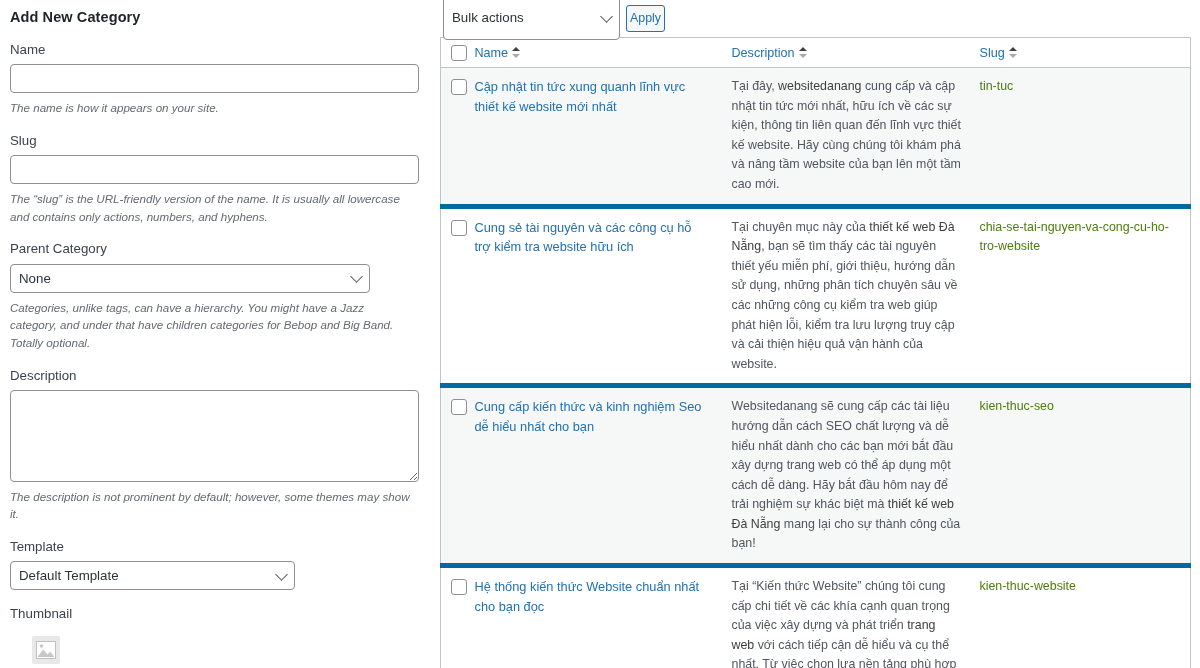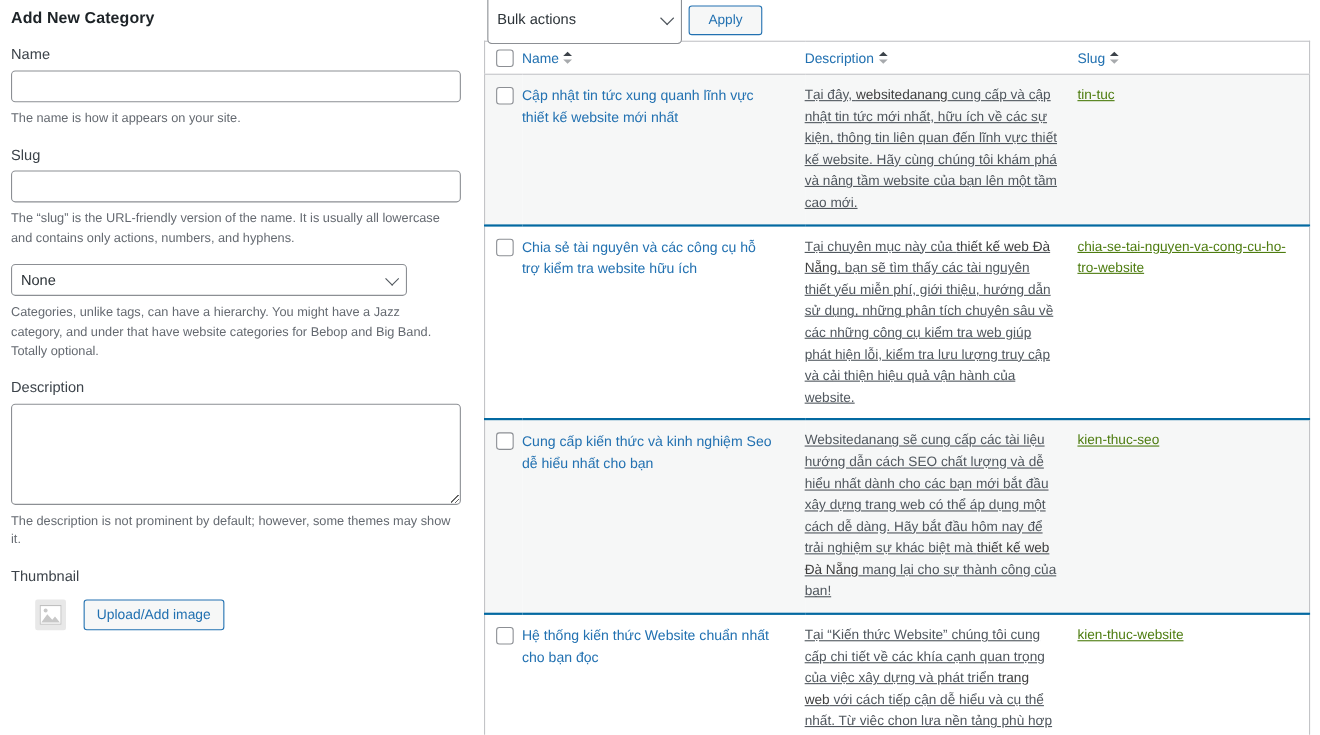--- a/index.html
+++ b/index.html
@@ -54,20 +54,21 @@
     font-family: "Liberation Sans", sans-serif;
     color: #2c3338;
     outline: none;
   }
   .help-text {
     font-size: 11.6px;
     color: #646970;
     line-height: 1.52;
     margin: 6px 0 0 0;
     max-width: 400px;
+    font-style: italic;
   }
   .field-block { margin-bottom: 15px; }
   .select-wrap {
     position: relative;
     display: inline-block;
   }
   select.wp-select {
     -webkit-appearance: none;
     -moz-appearance: none;
     appearance: none;
@@ -154,21 +155,21 @@
     padding: 4px 0 0 3px;
   }
   #bulk-select {
     width: 177px;
     height: 44px;
     line-height: 26px;
   }
   #apply-btn {
     margin-left: 6px;
     height: 27px;
-    padding: 0 17px;
+    padding: 0 3px;
     background: #f6f7f7;
     border: 1px solid #2271b1;
     border-radius: 3px;
     color: #2271b1;
     font-size: 12.4px;
     font-family: "Liberation Sans", sans-serif;
     cursor: pointer;
     line-height: 25px;
   }
 
@@ -221,22 +222,21 @@
     border-right: 4px solid transparent;
   }
   .sort-ind .up   { top: 1px;  border-bottom: 4px solid #3c434a; }
   .sort-ind .down { top: 8px;  border-top: 4px solid #a7aaad; }
 
   tbody td {
     vertical-align: top;
     padding: 9px 12px 9px 0;
     font-size: 12.4px;
     line-height: 1.58;
-    border-bottom: 2px solid #0369a1;
-    text-decoration: underline;
+    border-bottom: 5px solid #0369a1;
   }
   tbody tr.alt td { background: #f6f7f7; }
   tbody td.cb {
     padding-left: 10px;
     padding-right: 0;
     padding-top: 11px;
   }
   tbody td.col-name {
     padding-right: 26px;
   }
@@ -292,47 +292,56 @@
       <p class="help-text">The name is how it appears on your site.</p>
     </div>
 
     <div class="field-block">
       <label class="field-label">Slug</label>
       <input class="text-input" type="text" value="" style="">
       <p class="help-text">The “slug” is the URL-friendly version of the name. It is usually all lowercase and contains only actions, numbers, and hyphens.</p>
     </div>
 
     <div class="field-block">
+      <label class="field-label">Parent Category</label>
       <span class="select-wrap">
         <select class="wp-select" id="parent-select">
           <option>None</option>
         </select>
         <span class="caret"></span>
       </span>
-      <p class="help-text">Categories, unlike tags, can have a hierarchy. You might have a Jazz category, and under that have website categories for Bebop and Big Band. Totally optional.</p>
+      <p class="help-text">Categories, unlike tags, can have a hierarchy. You might have a Jazz category, and under that have children categories for Bebop and Big Band. Totally optional.</p>
     </div>
 
     <div class="field-block">
       <label class="field-label">Description</label>
       <textarea class="wp-textarea" style=""></textarea>
       <p class="help-text">The description is not prominent by default; however, some themes may show it.</p>
     </div>
 
+    <div class="field-block">
+      <label class="field-label">Template</label>
+      <span class="select-wrap">
+        <select class="wp-select" id="template-select">
+          <option>Default Template</option>
+        </select>
+        <span class="caret"></span>
+      </span>
+    </div>
 
     <div>
       <label class="field-label">Thumbnail</label>
       <div class="thumb-row">
         <span class="thumb-placeholder">
           <svg width="20" height="18" viewBox="0 0 20 18" aria-hidden="true">
             <rect x="0.5" y="0.5" width="19" height="17" fill="#ffffff" stroke="#c0c0c0"></rect>
             <circle cx="5.5" cy="5" r="1.8" fill="#c8c8c8"></circle>
             <path d="M1.5 16 L7 8.5 L11.5 13.5 L14 10.5 L18.5 16 Z" fill="#c8c8c8"></path>
           </svg>
         </span>
-        <button class="btn-secondary">Upload/Add image</button>
       </div>
 
     </div>
 
   </div>
 
   <div id="list-col">
 
     <div id="bulk-bar">
       <span class="select-wrap">
@@ -387,21 +396,21 @@
       </thead>
       <tbody id="table-body">
           <tr class="alt">
             <td class="cb"><input type="checkbox" class="wp-cb" style=""></td>
             <td class="col-name"><a href="#">Cập nhật tin tức xung quanh lĩnh vực thiết kế website mới nhất</a></td>
             <td class="col-desc">Tại đây, <a href="#">websitedanang</a> cung cấp và cập nhật tin tức mới nhất, hữu ích về các sự kiện, thông tin liên quan đến lĩnh vực thiết kế website. Hãy cùng chúng tôi khám phá và nâng tầm website của bạn lên một tầm cao mới.</td>
             <td class="col-slug">tin-tuc</td>
           </tr>
           <tr>
             <td class="cb"><input type="checkbox" class="wp-cb" style=""></td>
-            <td class="col-name"><a href="#">Chia sẻ tài nguyên và các công cụ hỗ trợ kiểm tra website hữu ích</a></td>
+            <td class="col-name"><a href="#">Cung sẻ tài nguyên và các công cụ hỗ trợ kiểm tra website hữu ích</a></td>
             <td class="col-desc">Tại chuyên mục này của <a href="#">thiết kế web Đà Nẵng</a>, bạn sẽ tìm thấy các tài nguyên thiết yếu miễn phí, giới thiệu, hướng dẫn sử dụng, những phân tích chuyên sâu về các những công cụ kiểm tra web giúp phát hiện lỗi, kiểm tra lưu lượng truy cập và cải thiện hiệu quả vận hành của website.</td>
             <td class="col-slug">chia-se-tai-nguyen-va-cong-cu-ho-tro-website</td>
           </tr>
           <tr class="alt">
             <td class="cb"><input type="checkbox" class="wp-cb" style=""></td>
             <td class="col-name"><a href="#">Cung cấp kiến thức và kinh nghiệm Seo dễ hiểu nhất cho bạn</a></td>
             <td class="col-desc">Websitedanang sẽ cung cấp các tài liệu hướng dẫn cách SEO chất lượng và dễ hiểu nhất dành cho các bạn mới bắt đầu xây dựng trang web có thể áp dụng một cách dễ dàng. Hãy bắt đầu hôm nay để trải nghiệm sự khác biệt mà <a href="#">thiết kế web Đà Nẵng</a> mang lại cho sự thành công của bạn!</td>
             <td class="col-slug">kien-thuc-seo</td>
           </tr>
           <tr>

